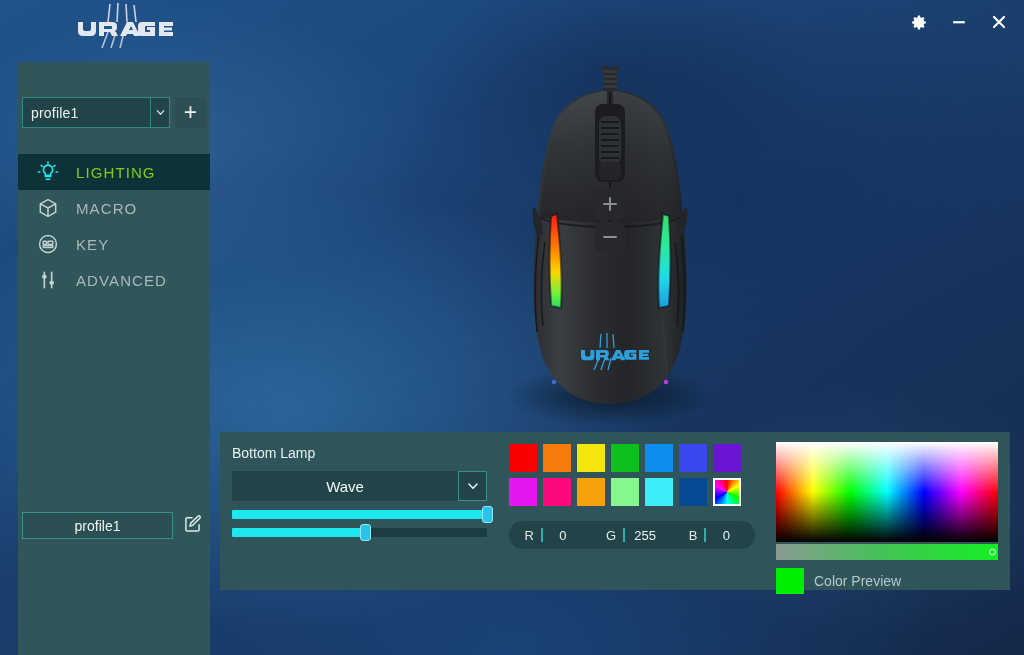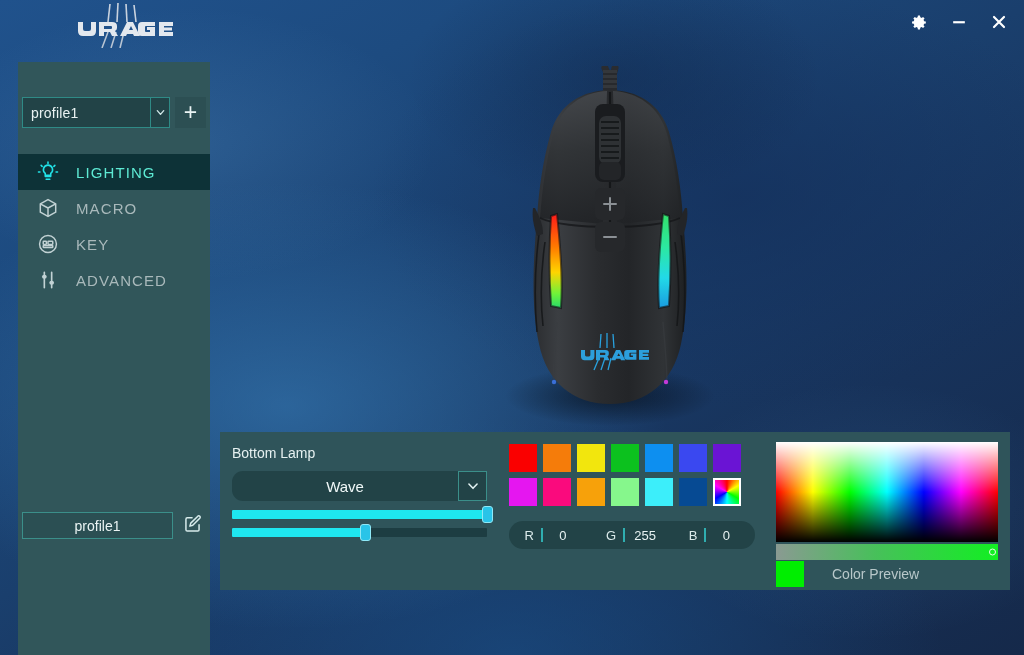--- a/index.html
+++ b/index.html
@@ -73,21 +73,21 @@
   .navlist { display:flex; flex-direction:column; }
   .navitem {
     height:36px; display:flex; align-items:center; gap:16px;
     padding-left:18px; cursor:pointer;
   }
   .navitem .navlabel {
     font-size:15px; color:#a9b9bb; letter-spacing:1.1px;
   }
   .navitem .navicon { width:24px; height:24px; display:flex; align-items:center; justify-content:center; color:#c2d2d4; }
   .navitem.active { background:#0d3237; }
-  .navitem.active .navlabel { color:#5eead4; }
+  .navitem.active .navlabel { color:#84cc16; }
   .navitem.active .navicon { color:#22e3e8; }
 
   .sb-spacer { flex:1; }
 
   .profile-name-row {
     height:27px; margin:0 4px 0 4px; display:flex; gap:6px; align-items:stretch;
   }
   .profile-name {
     flex:1; background:#2b4f53; border:1px solid #3b8f8a;
     display:flex; align-items:center; justify-content:center;
@@ -113,21 +113,20 @@
   
   #panel {
     position:absolute; left:220px; top:432px; width:790px; height:158px;
     background:#2f545a; z-index:20; display:flex;
   }
   .col-left { width:288px; padding:13px 14px 0 12px; }
   .lbl { color:#e6f1f1; font-size:14px; }
   .effect-select {
     margin-top:10px; height:30px; display:flex; align-items:stretch;
     background:#224347;
-    border-radius:11px;
   }
   .effect-val {
     flex:1; display:flex; align-items:center; justify-content:center;
     color:#f0f8f8; font-size:15px;
   }
   .effect-caret {
     width:29px; background:#224347; border:1px solid #3b8f8a;
     display:flex; align-items:center; justify-content:center; color:#e3f2f2;
   }
   .slider-label { margin-top:13px; color:#e6f1f1; font-size:14px; }
@@ -182,21 +181,21 @@
   }
   .picker-sat {
     width:222px; height:16px; margin-top:2px;
     background:linear-gradient(to right, #8a9a92 0%, #47c05a 45%, #12ef22 100%);
     position:relative;
   }
   .picker-sat .sknob {
     position:absolute; right:2px; top:50%; transform:translateY(-50%);
     width:7px; height:7px; border-radius:50%; border:1px solid #eafaea;
   }
-  .preview-row { margin-top:1px; display:flex; align-items:center; gap:28px; }
+  .preview-row { margin-top:8px; display:flex; align-items:center; gap:10px; }
   .preview-sw { width:28px; height:26px; }
   .preview-lbl { color:#b8c8ca; font-size:14px; }
 </style>
 </head>
 <body>
 
 <div id="bg"></div>
 
 <div id="titlebar">
   <div id="logo">

